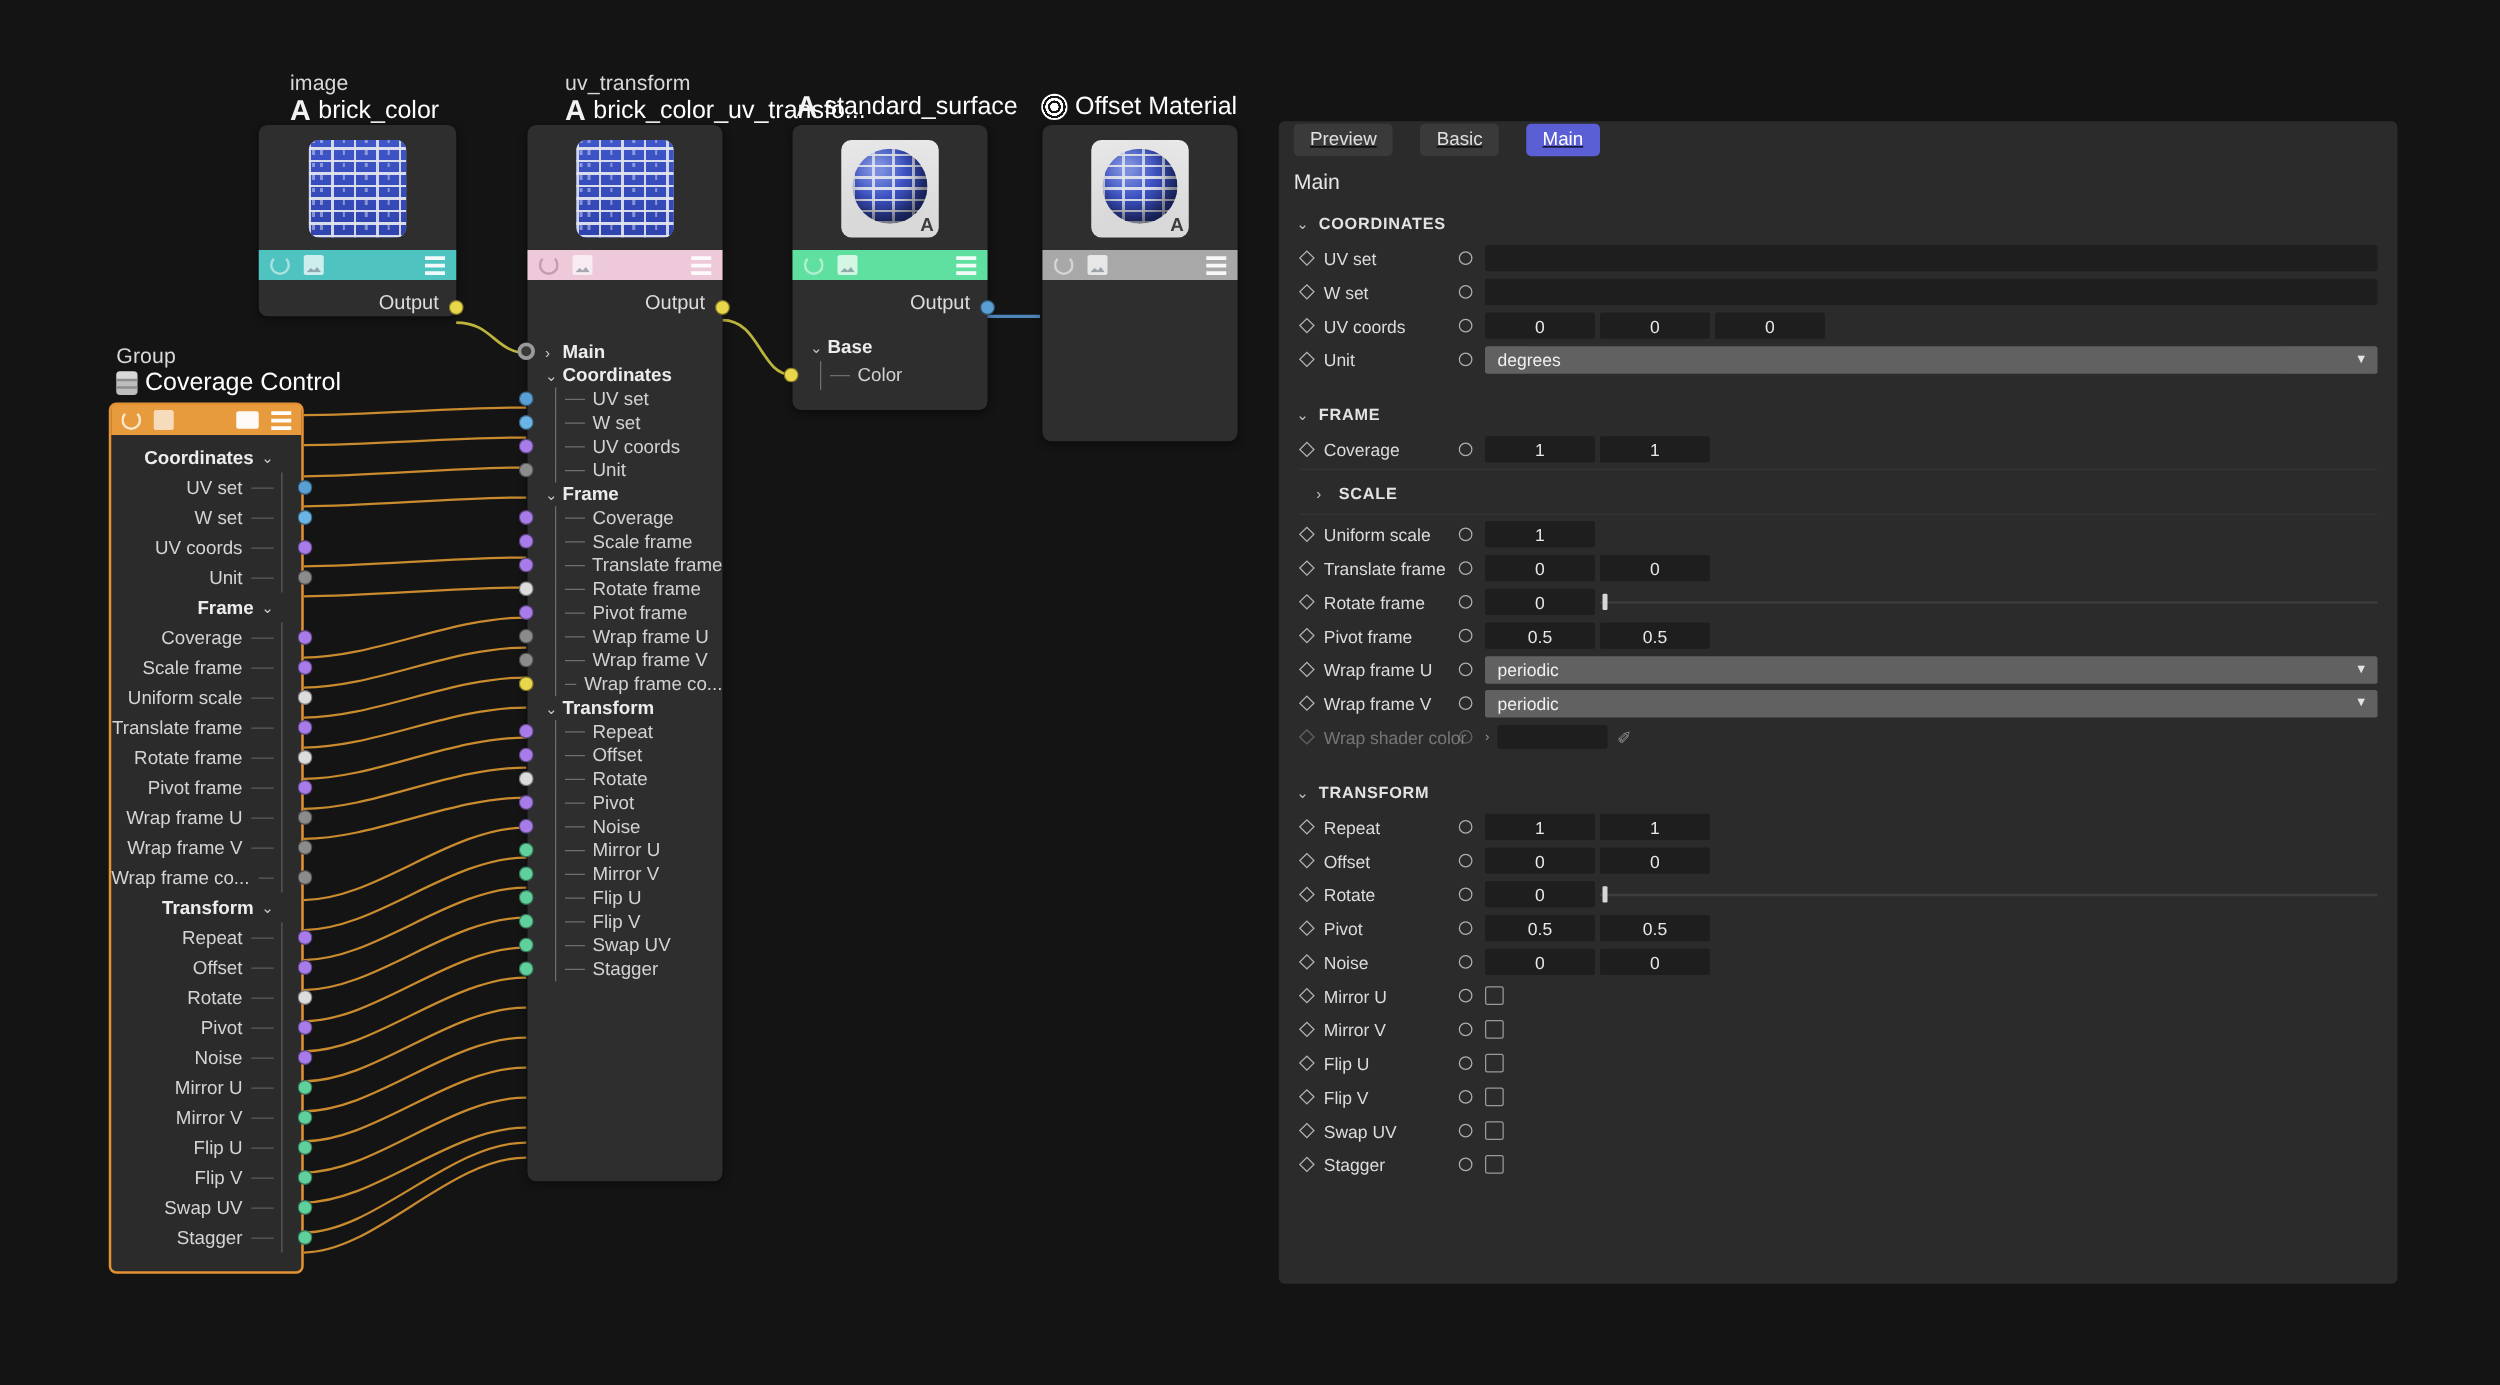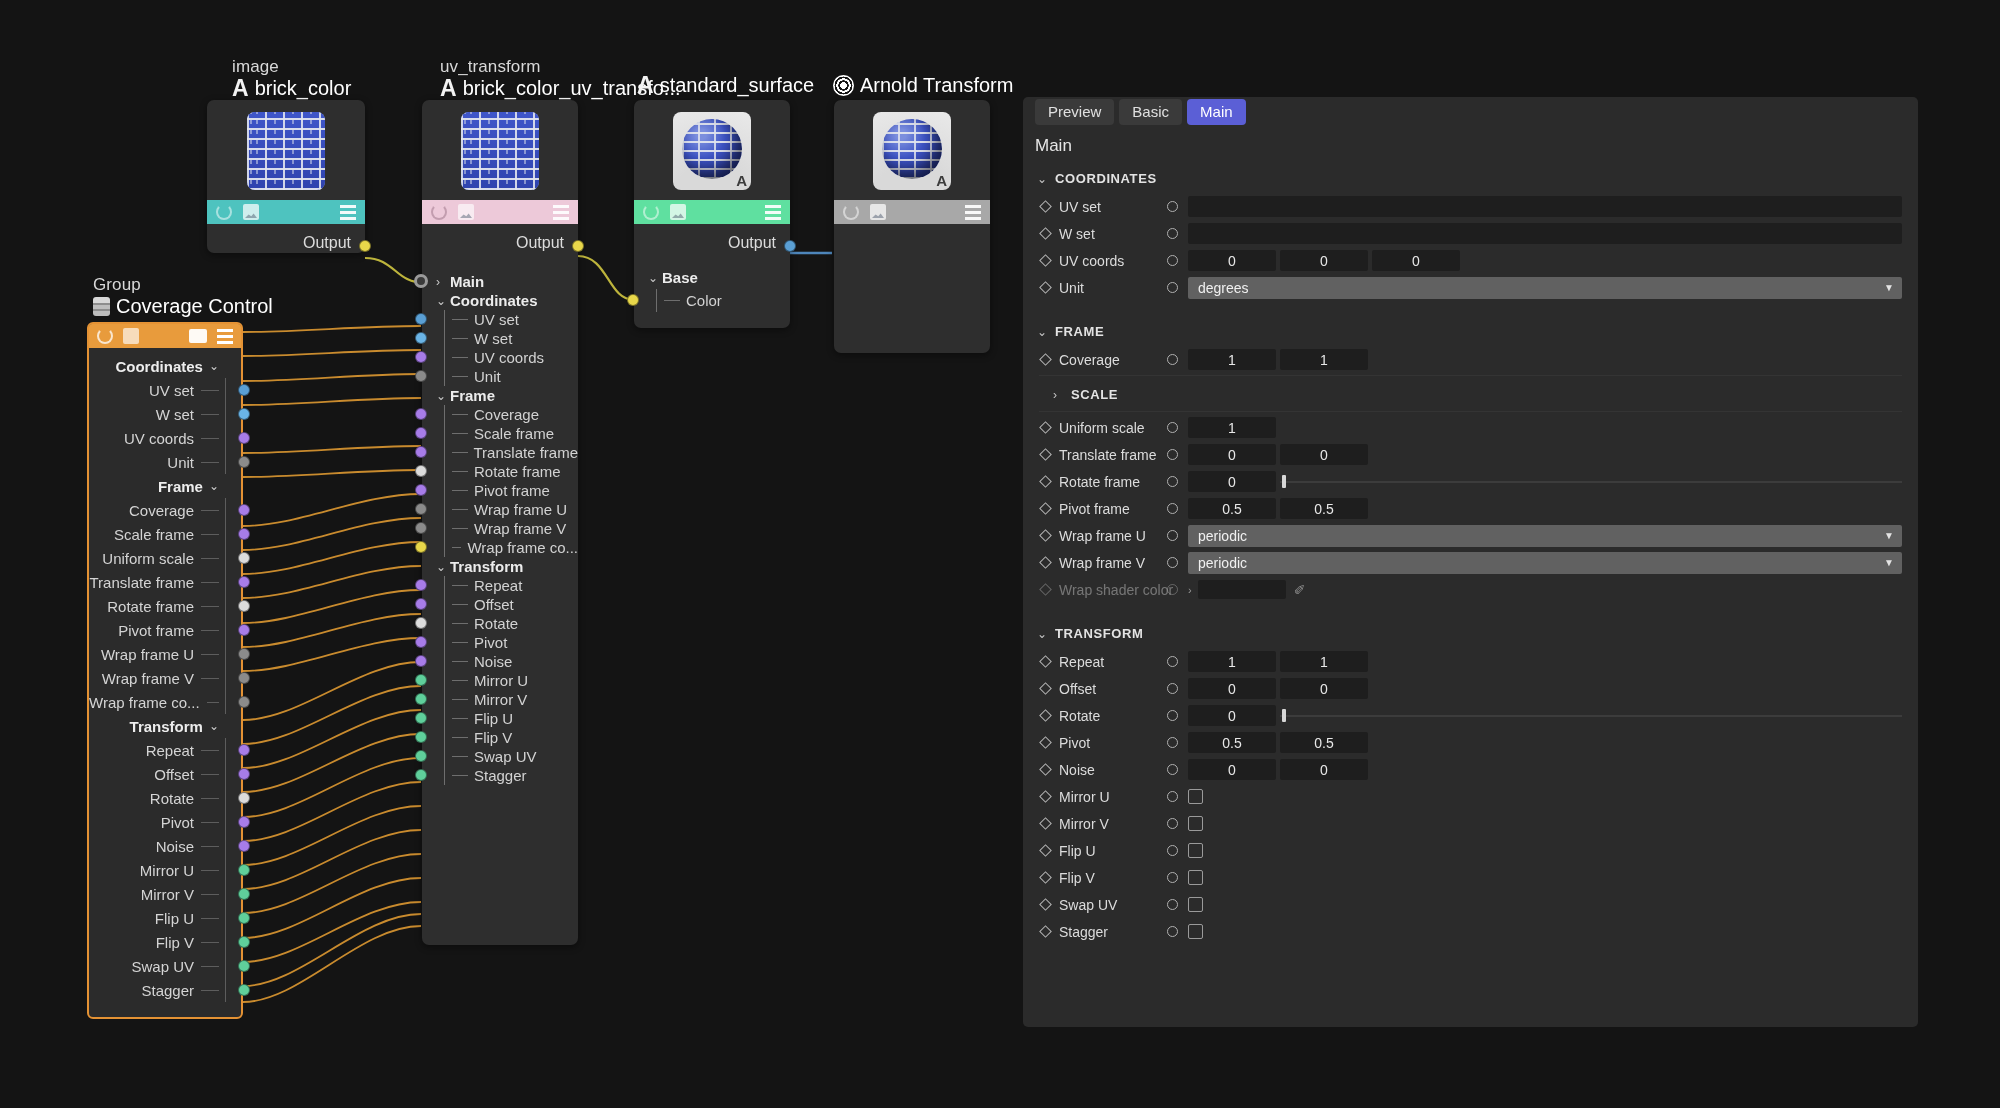--- a/index.html
+++ b/index.html
@@ -150,21 +150,21 @@
   
   #panel {
     position:absolute; left:1023px; top:97px; width:895px; height:930px;
     background:#2b2b2b; border-radius:5px;
   }
   #panel-head{ height:34px; display:flex; align-items:center; padding:0 14px; gap:10px; position:relative;}
   #panel-head .title{ font-size:16px; color:#e2e2e2;}
   #panel-corner-btn{
     position:absolute; right:12px; top:6px; width:30px; height:22px; background:#333333; border-radius:3px;
   }
-  #tabs{ display:flex; gap:5px; padding: 2px 12px 0 12px; }
+  #tabs{ display:flex; gap:22px; padding: 2px 12px 0 12px; text-decoration: underline; }
   .tab{
     padding:4px 13px 5px 13px; font-size:15px; color:#e0e0e0; background:#3a3a3a; border-radius:4px; cursor:default;
   }
   .tab.active{ background:#5b5fd6; color:#ffffff; }
   #panel-section-title{ font-size:17px; color:#e6e6e6; padding:11px 12px 6px 12px;}
 
   .sect-head{ display:flex; align-items:center; gap:8px; padding: 9px 0 7px 14px;}
   .sect-head .cv{ font-size:12px; color:#c4c4c4; width:10px;}
   .sect-head .txt{ font-size:13px; font-weight:700; letter-spacing:.6px; color:#e3e3e3;}
   .sect-head.sub{ padding-left:30px; }
@@ -259,21 +259,21 @@
       <span class="ic pic" style="margin-left:11px"></span>
       <span class="spacer"></span>
       <span class="ic lines"></span>
     </div>
     <div class="out-row">
       <span class="out-label">Output</span>
       <span class="port yellow" style="right:-6px; top:16px;"></span>
     </div>
   </div>
 
-  <div class="node-title" style="left:440px; top:57px;">
+  <div class="node-title" style="left:452px; top:57px;">
     <span class="type">uv_transform</span>
     <span class="name">
       <span class="a-glyph">A</span>
       <span>brick_color_uv_transfo...</span>
     </span>
   </div>
   <div class="node" id="uv-node" style="left:422px; top:100px; width:156px; height:845px;">
     <div class="thumb-wrap">
       <div class="thumb brick"></div>
     </div>
@@ -479,21 +479,21 @@
             <span class="leaf-dash"></span>
             <span class="leaf-lbl">Color</span>
             <span class="port yellow" style="left: -7px; top: 5px;"></span>
           </div>
         </div>
   </div>
 
   <div class="node-title" style="left:833px; top:73px;">
     <span class="name">
       <span class="arnold-glyph"></span>
-      <span>Arnold Transform</span>
+      <span>Offset Material</span>
     </span>
   </div>
   <div class="node" id="material-node" style="left:834px; top:100px; width:156px; height:253px;">
     <div class="thumb-wrap">
       <div class="thumb sphere">
         <span class="ball"></span>
             <span class="amark">A</span>
       </div>
     </div>
     <div class="nodebar" style="background:#a8a8a8">

